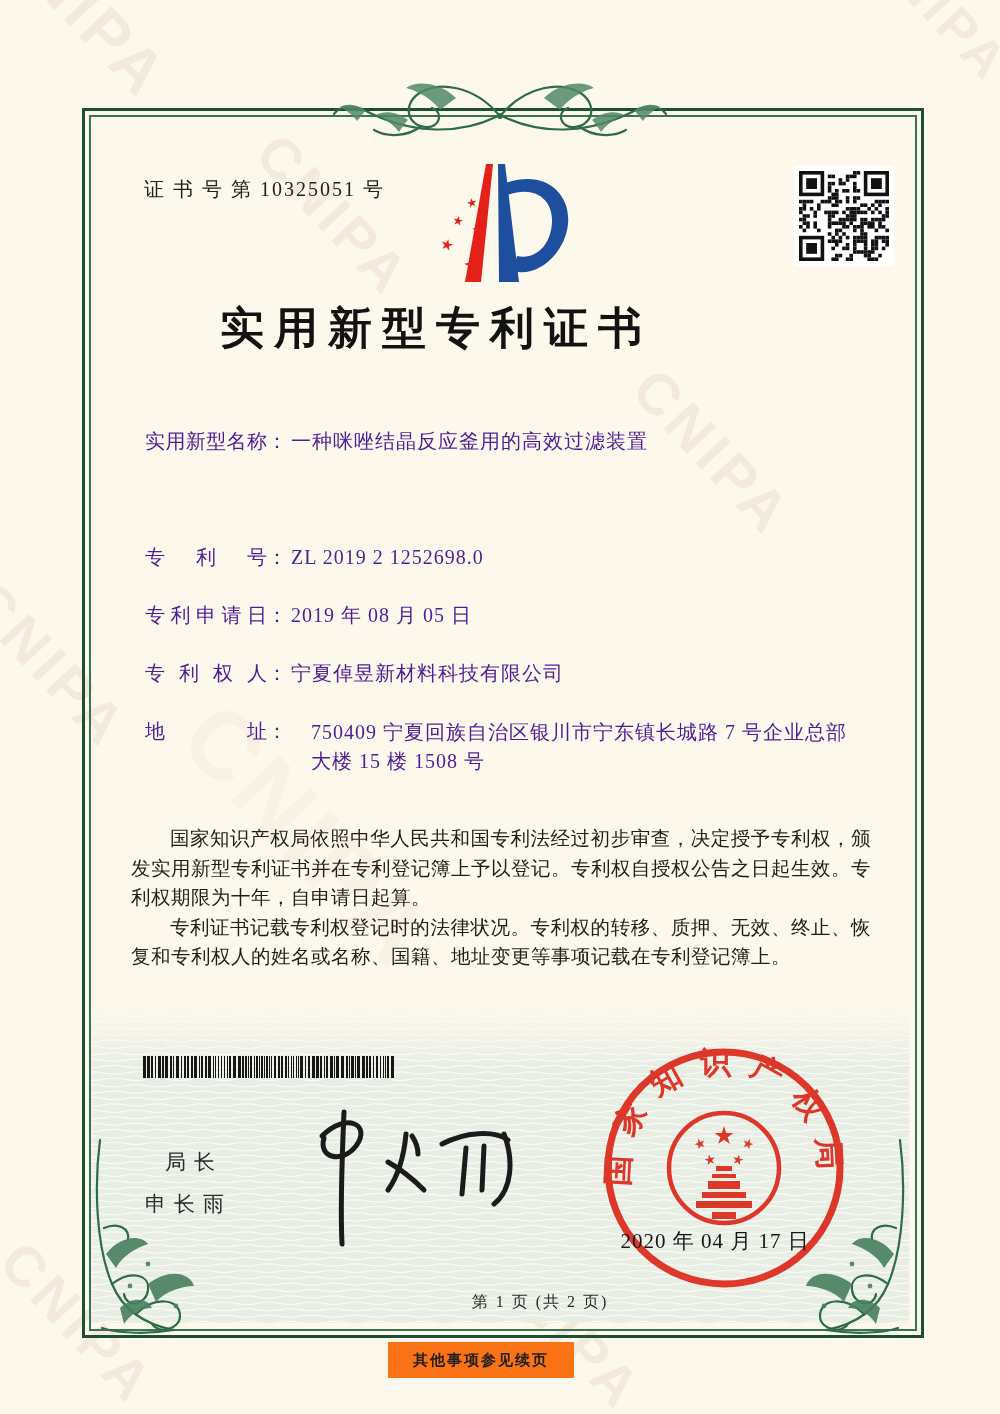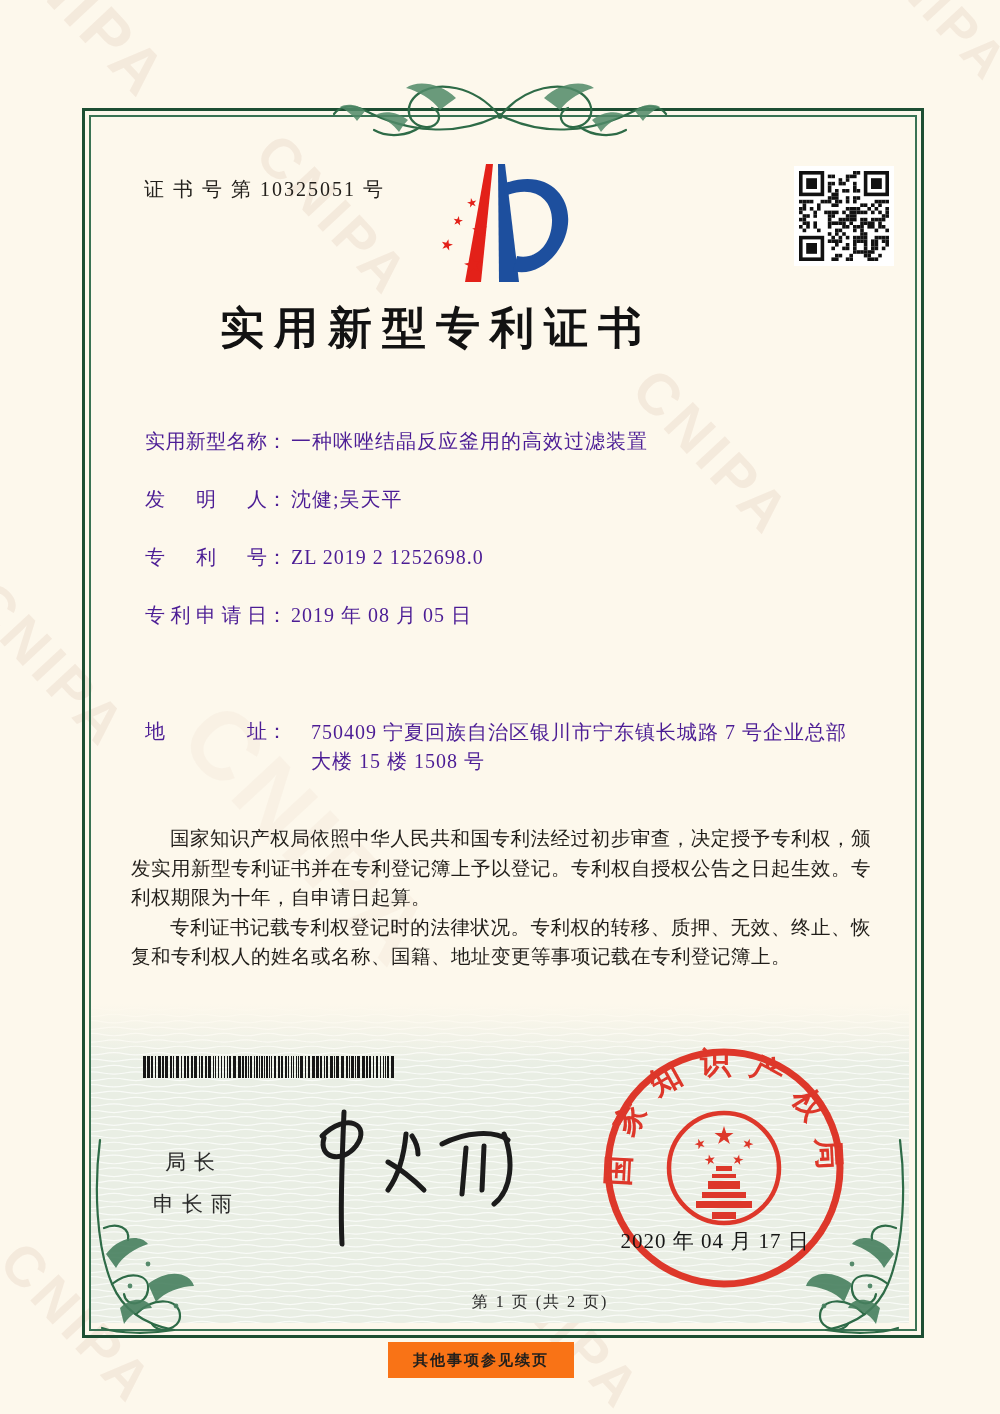--- a/index.html
+++ b/index.html
@@ -50,21 +50,21 @@
 
   .bodytext{position:absolute;left:131px;top:824px;width:740px;z-index:6;font-size:19.5px;
       line-height:29.5px;color:#211e1a;text-align:justify;letter-spacing:.5px;}
   .bodytext p{margin:0;text-indent:2em;}
 
   .barcode{position:absolute;left:143px;top:1056px;z-index:6;height:22px;}
 
   .dir-title{position:absolute;left:145px;top:1148px;z-index:6;font-family:"Liberation Sans","DejaVu Sans",sans-serif;
       font-size:21px;color:#2a2a2a;letter-spacing:8px;margin-left:20px;}
   .dir-name{position:absolute;left:145px;top:1190px;z-index:6;font-family:"Liberation Sans","DejaVu Sans",sans-serif;
-      font-size:21px;color:#2a2a2a;letter-spacing:8px;margin-left:8px;}
+      font-size:21px;color:#2a2a2a;letter-spacing:8px;}
   .signature{position:absolute;left:300px;top:1098px;z-index:6;}
 
   .seal{position:absolute;left:598px;top:1042px;z-index:7;}
   .seal-date{position:absolute;left:610px;top:1227px;width:210px;z-index:8;text-align:center;
       font-size:21px;color:#151515;letter-spacing:1px;}
 
   .page-ind{position:absolute;left:91px;top:1292px;width:898px;z-index:6;text-align:center;
       font-size:16px;color:#2a2a2a;letter-spacing:2px;}
   .note{position:absolute;left:388px;top:1342px;width:186px;height:36px;z-index:6;background:#f97316;
       display:flex;align-items:center;justify-content:center;font-size:15px;color:#23201c;letter-spacing:2px;font-weight:bold;}
@@ -426,28 +426,28 @@
       <use href="#star" transform="translate(22,87) scale(6) rotate(14)"></use>
       <use href="#star" transform="translate(48,107) scale(9) rotate(-10)"></use>
     </g>
   </svg>
 
   <div class="title">实用新型专利证书</div>
 
   <div class="row" style="top:428px">
     <span class="lbl">实用新型名称</span><span class="sep">：</span><span class="val">一种咪唑结晶反应釜用的高效过滤装置</span>
   </div>
-  <div class="row" style="top:486px">
-    <span class="lbl">发明人</span><span class="sep">：</span><span class="val">沈健;吴天平</span>
-  </div>
   <div class="row" style="top:544px">
     <span class="lbl">专利号</span><span class="sep">：</span><span class="val">ZL 2019 2 1252698.0</span>
   </div>
   <div class="row" style="top:602px">
     <span class="lbl">专利申请日</span><span class="sep">：</span><span class="val">2019 年 08 月 05 日</span>
+  </div>
+  <div class="row" style="top:660px">
+    <span class="lbl">专利权人</span><span class="sep">：</span><span class="val">宁夏倬昱新材料科技有限公司</span>
   </div>
   <div class="row" style="top:718px">
     <span class="lbl">地址</span><span class="sep">：</span><span class="val2"><span>750409 宁夏回族自治区银川市宁东镇长城路 7 号企业总部</span><br><span>大楼 15 楼 1508 号</span></span>
   </div>
 
   <div class="bodytext">
     <p>国家知识产权局依照中华人民共和国专利法经过初步审查，决定授予专利权，颁发实用新型专利证书并在专利登记簿上予以登记。专利权自授权公告之日起生效。专利权期限为十年，自申请日起算。</p>
     <p>专利证书记载专利权登记时的法律状况。专利权的转移、质押、无效、终止、恢复和专利权人的姓名或名称、国籍、地址变更等事项记载在专利登记簿上。</p>
   </div>
 

